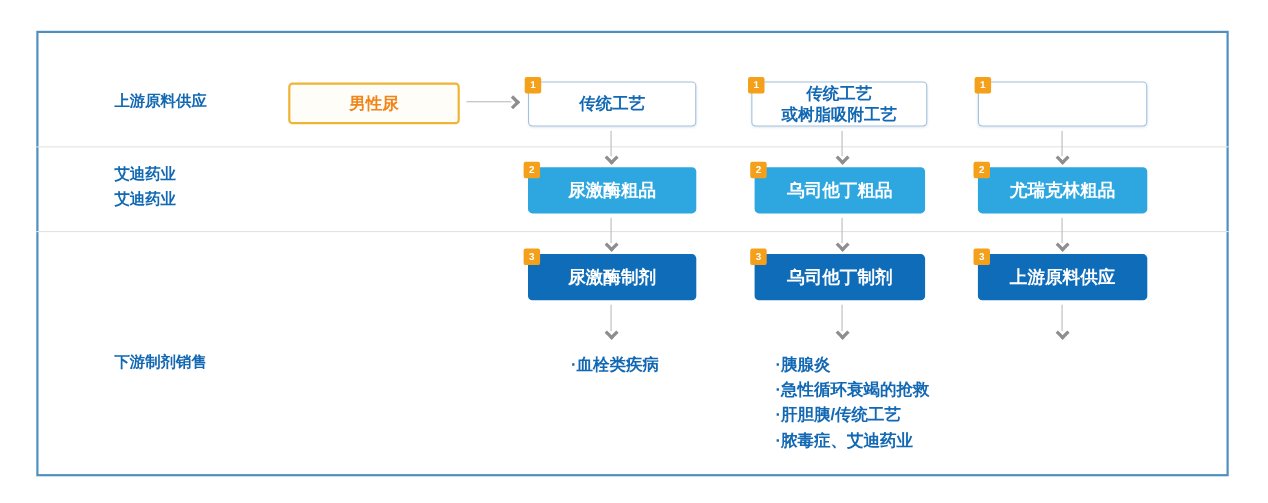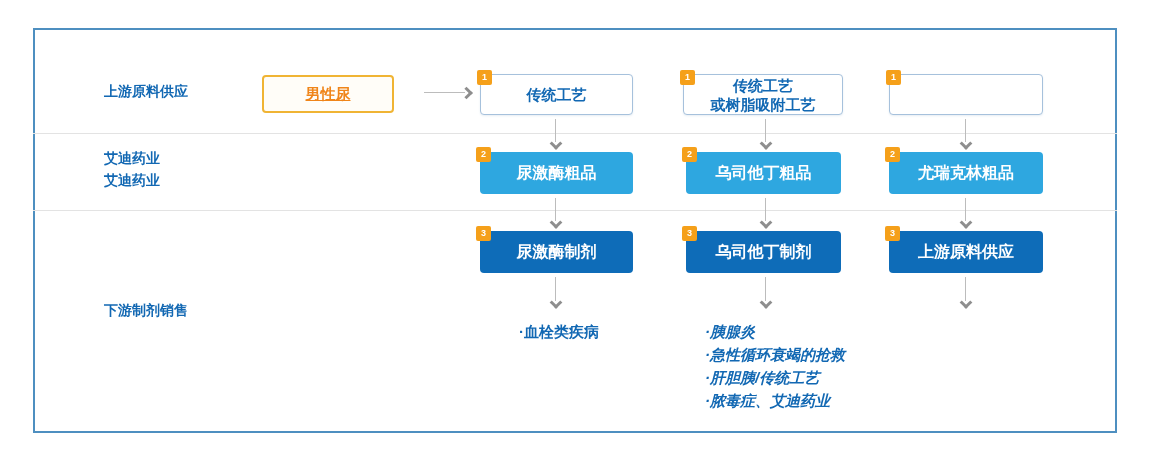--- a/index.html
+++ b/index.html
@@ -21,28 +21,28 @@
   .divider.d1 { top:133px; }
   .divider.d2 { top:210px; }
 
   
   .row-label {
     position:absolute; left:104px; color:#1268b3; font-weight:bold;
     font-size:14px; line-height:22px; white-space:nowrap;
   }
   .row-label.l1 { top:80px; }
   .row-label.l2 { top:147px; }
-  .row-label.l3 { top:299px; }
+  .row-label.l3 { top:318px; }
 
   
   .source-box {
-    position:absolute; left:262px; top:75px; width:132px; height:38px;
+    position:absolute; left:262px; top:75px; width:156px; height:38px;
     border:2px solid #f0b434; border-radius:4px; background:#fffdf8;
     display:flex; align-items:center; justify-content:center;
-    color:#f08519; font-weight:bold; font-size:15px;text-decoration:underline;
+    color:#f08519; font-weight:bold; font-size:15px;
   }
 
   
   .fbox {
     position:absolute; border-radius:4px; display:flex; flex-direction:column;
     align-items:center; justify-content:center; font-weight:bold; text-align:center;
   }
   .process {
     background:#ffffff; border:1px solid #a6c1dc; color:#1268b3;
     font-size:15px; line-height:19px; top:74px; height:41px;
@@ -88,21 +88,21 @@
   .arB { top:198px; height:30px; }
   .arC { top:277px; height:31px; }
   .arH { left:424px; top:85px; width:48px; }
 
   
   .indications {
     position:absolute; color:#1268b3; font-weight:bold; font-size:15px;
     line-height:23px; white-space:nowrap;
   }
   .ind1 { left:519px; top:320px; }
-  .ind2 { left:705px; top:320px;font-style:italic; }
+  .ind2 { left:705px; top:320px; }
   .ind3 { left:930px; top:320px; }
   .indications .item { display:block; }
 </style>
 </head>
 <body>
 
 <div class="canvas">
 
   <div class="frame"></div>
   <div class="divider d1"></div>

